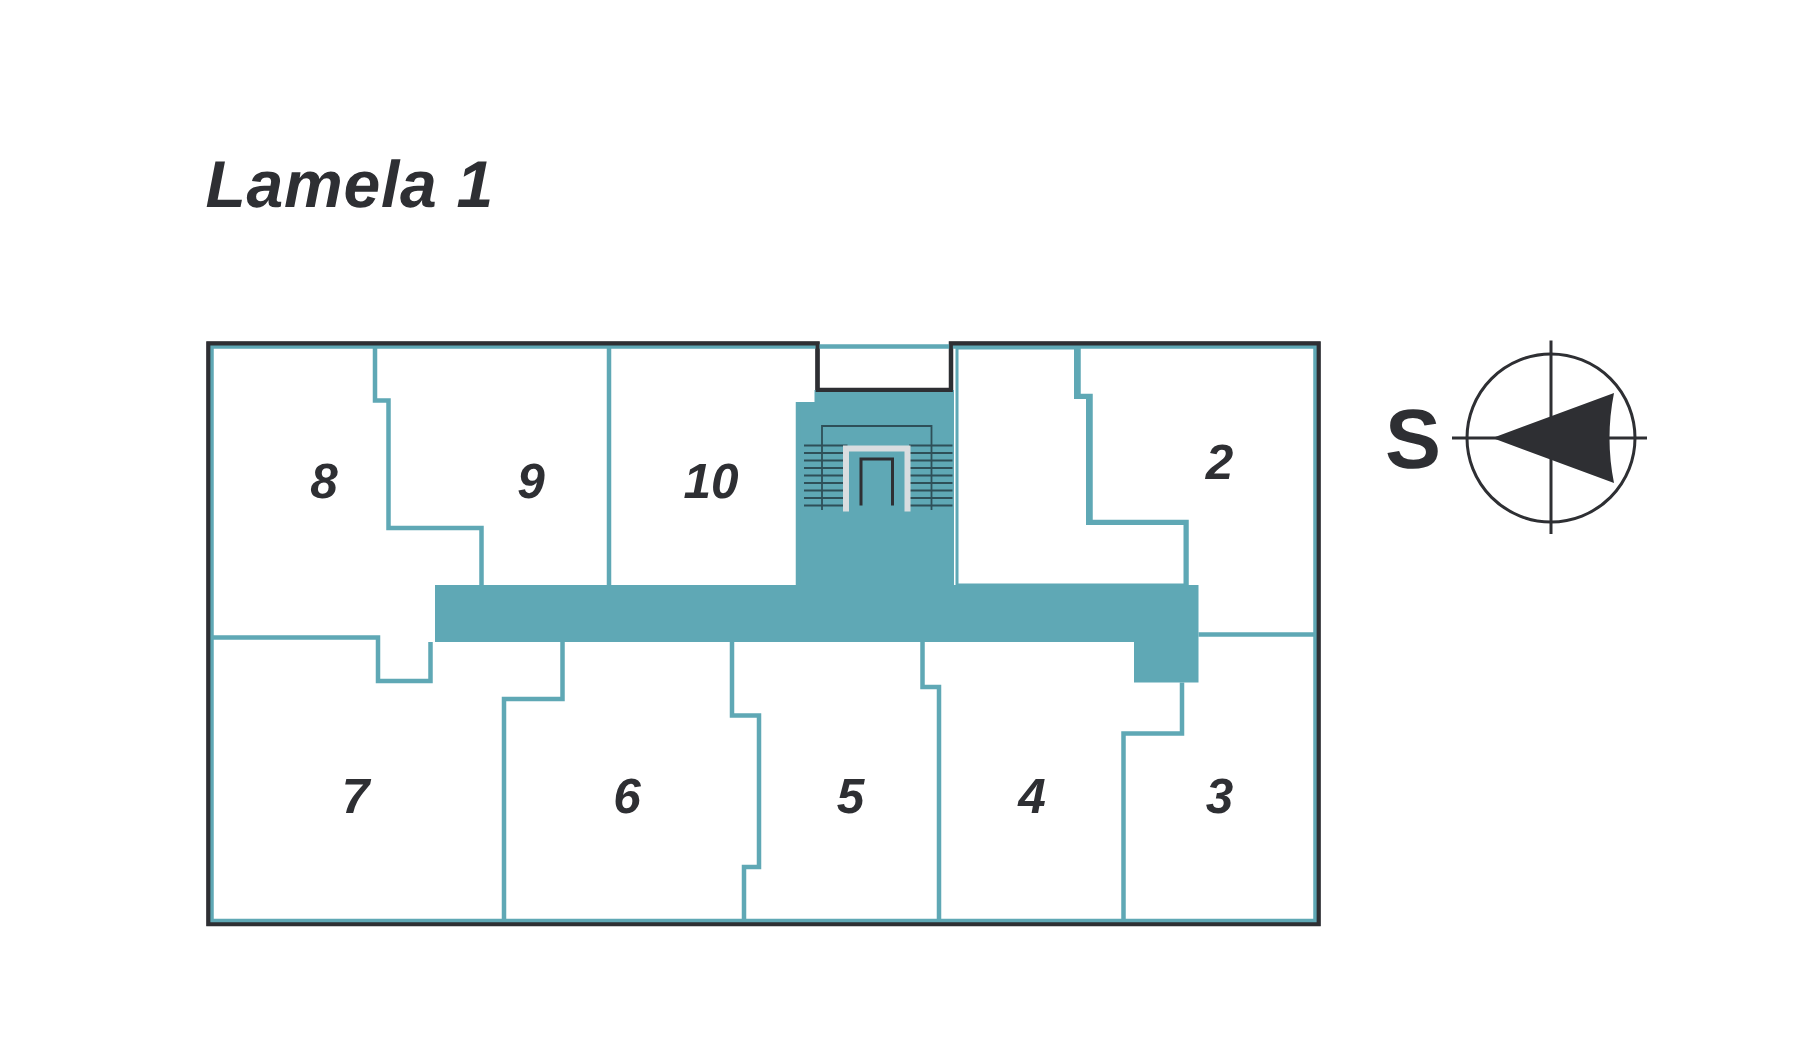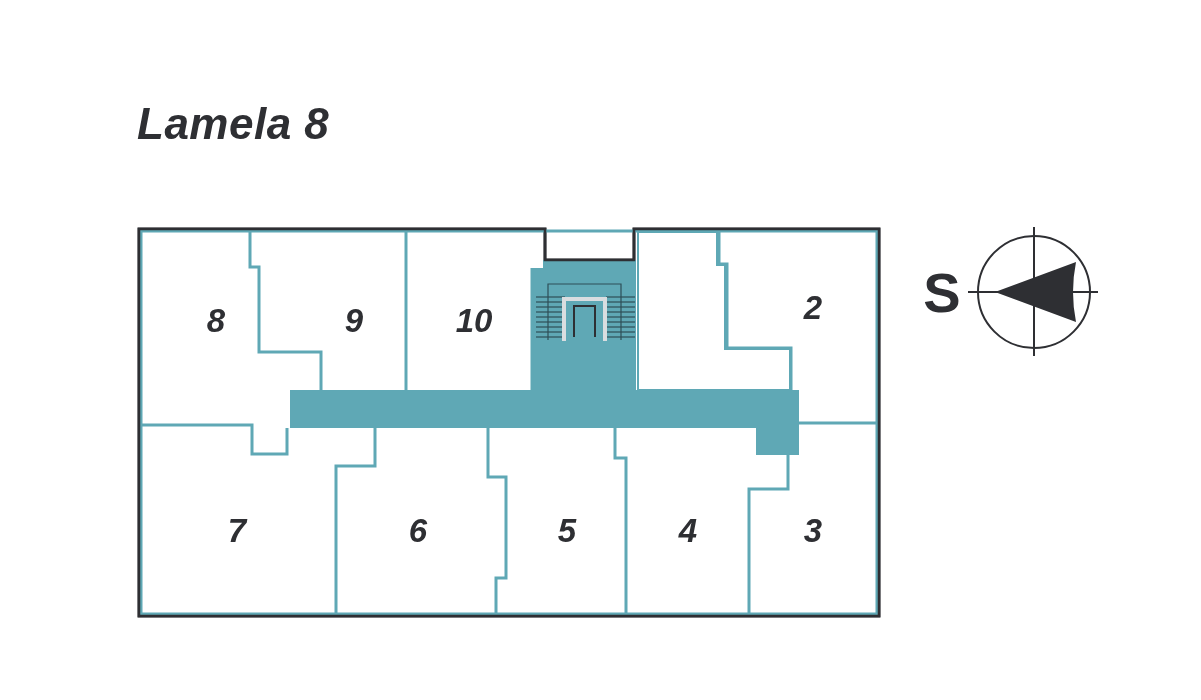--- a/index.html
+++ b/index.html
@@ -8,21 +8,21 @@
   svg { position: absolute; left: 0; top: 0; }
   .unit-label { font-family: "Liberation Sans", sans-serif; font-weight: bold; font-style: italic; font-size: 33px; fill: #2e2f33; text-anchor: middle; }
   .unit-label.sel { fill: #ffffff; font-size: 40px; }
   .compass-letter { font-family: "Liberation Sans", sans-serif; font-weight: bold; font-size: 56px; fill: #2e2f33; text-anchor: middle; }
   .wall { fill: none; stroke: #5fa8b5; stroke-width: 3; }
   .unit { fill: #ffffff; cursor: pointer; }
 </style>
 </head>
 <body>
 
-<h1 class="title">Lamela 8</h1>
+<h1 class="title">Lamela 1</h1>
 
 <svg width="1201" height="700" viewBox="0 0 1201 700">
 
   <path d="M139 229 H545 V260 H634 V229 H879 V616 H139 Z" fill="#ffffff" stroke="#2e2f33" stroke-width="3"></path>
 
   <g>
 
     <path class="unit" d="M141 231 H250 V267 H259 V352 H321 V390 H290 V425 H141 Z"></path>
 
     <path class="unit" d="M250 231 H406 V390 H321 V352 H259 V267 H250 Z"></path>

